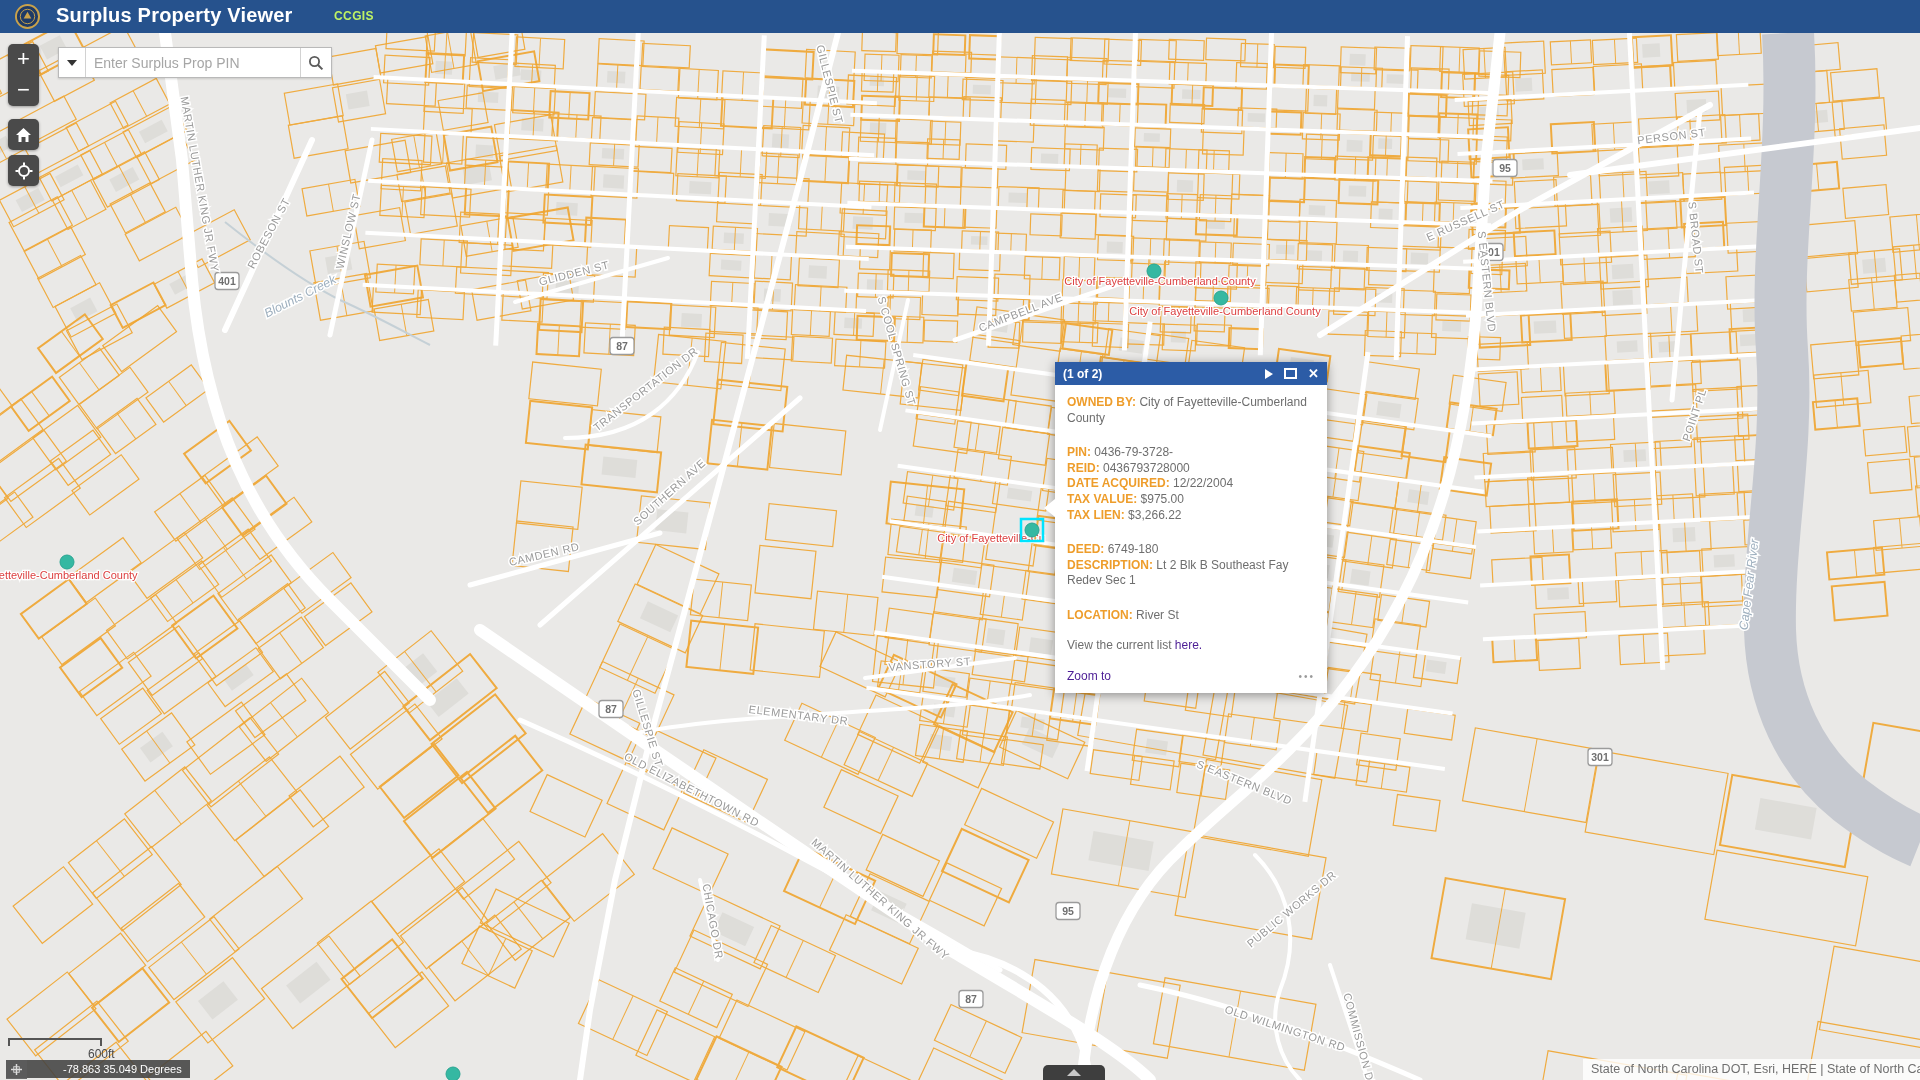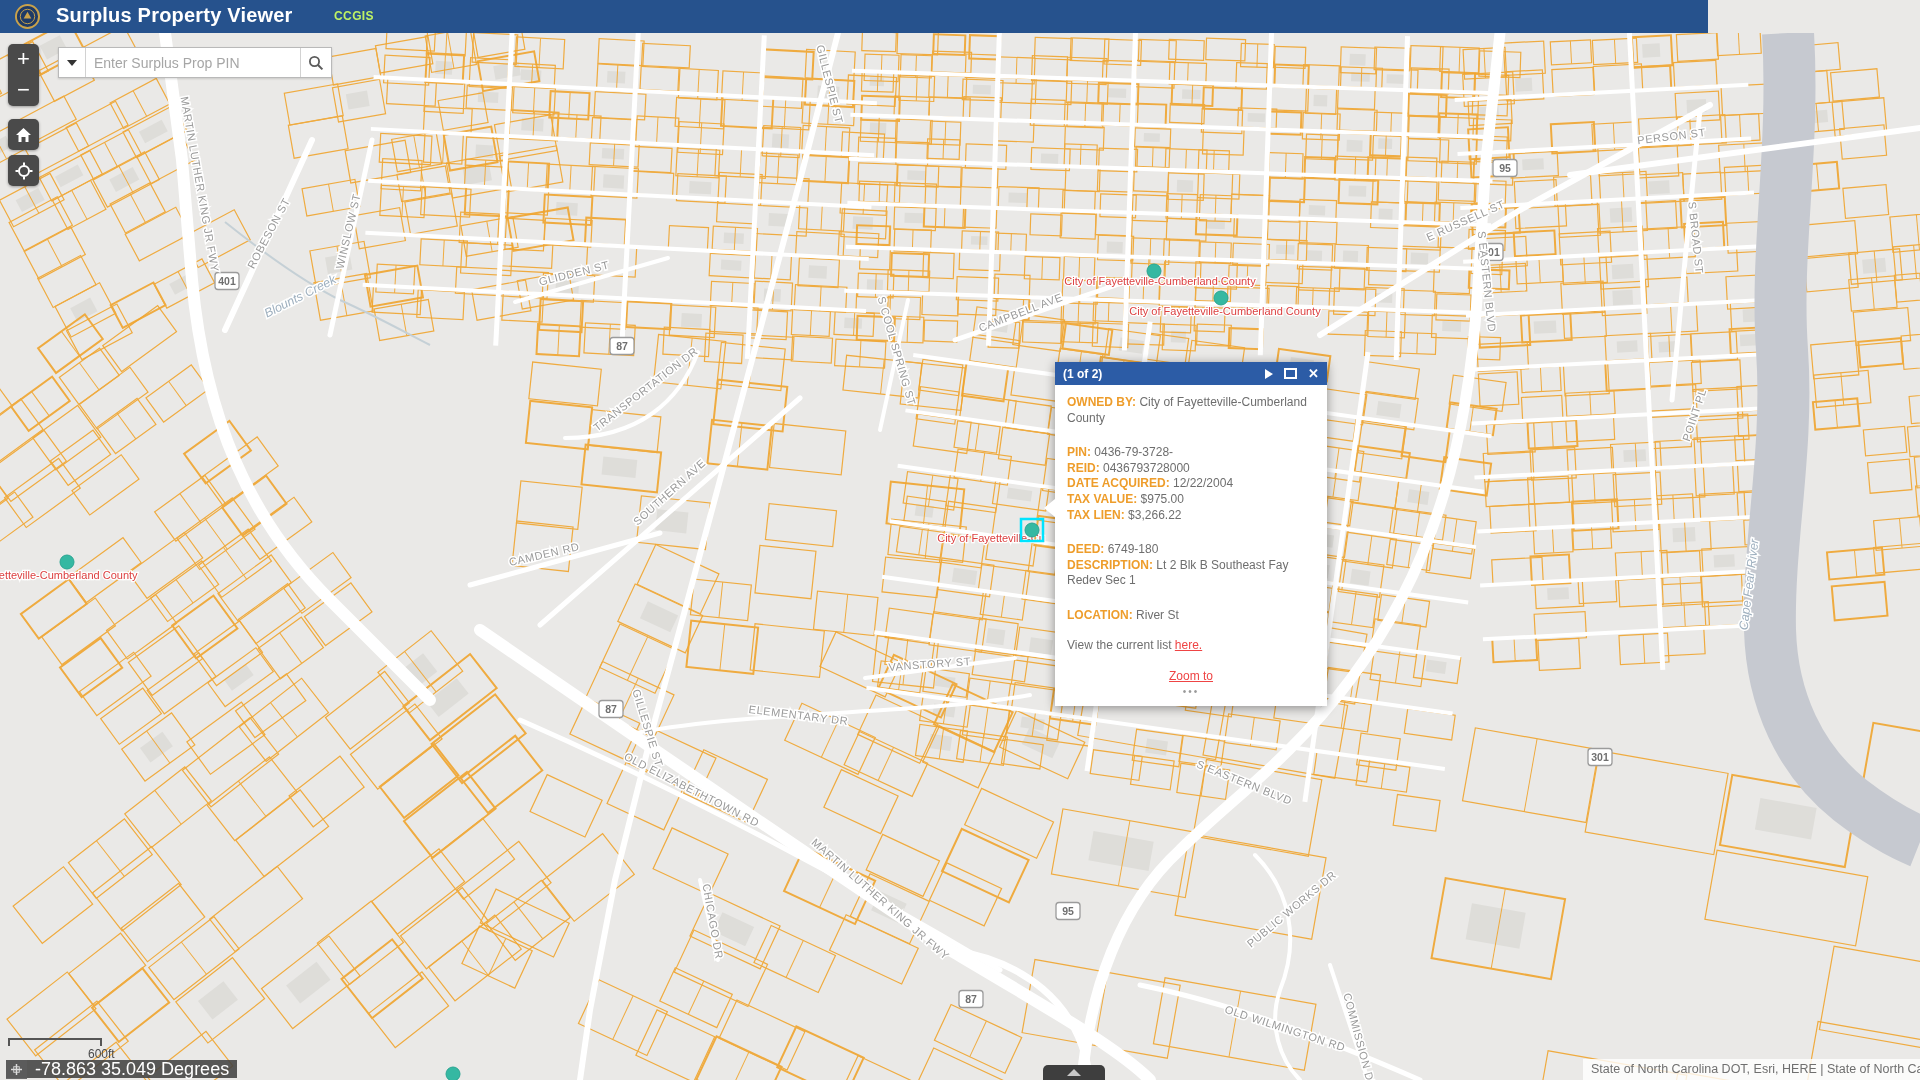--- a/index.html
+++ b/index.html
@@ -1,21 +1,21 @@
 <!DOCTYPE html>
 <html><head>
 <meta charset="utf-8">
 <style>
   html,body{margin:0;padding:0;}
   body{
     width:1920px;height:1080px;overflow:hidden;position:relative;
     font-family:"Liberation Sans", sans-serif;background:#EAE9E7;
   }
   
-  .appbar{position:absolute;left:0;top:0;width:1708px;height:33px;background:#26528D;z-index:10;}
+  .appbar{position:absolute;left:0;top:0;width:1920px;height:33px;background:#26528D;z-index:10;}
   .seal{position:absolute;left:15px;top:4px;width:25px;height:25px;}
   .appbar .title{position:absolute;left:56px;top:4px;color:#FFFFFF;font-size:20px;font-weight:bold;letter-spacing:.2px;}
   .appbar .org{position:absolute;left:334px;top:9px;color:#bef264;font-size:12px;font-weight:bold;letter-spacing:.4px;}
   
   .map{position:absolute;left:0;top:33px;width:1920px;height:1047px;z-index:1;}
   
   .search{position:absolute;left:58px;top:47px;width:272px;height:29px;background:#FFFFFF;
     border:1px solid #B9B9B9;display:flex;align-items:stretch;z-index:20;box-shadow:0 1px 2px rgba(0,0,0,.15);}
   .search .dd{width:26px;display:flex;align-items:center;justify-content:center;border-right:1px solid #D2D2D2;cursor:pointer;}
   .search .dd .caret{width:0;height:0;border-left:5px solid transparent;border-right:5px solid transparent;border-top:6px solid #333;}
@@ -34,30 +34,30 @@
   .popup .hd .sp{flex:1;}
   .popup .hd .ic{margin-left:11px;cursor:pointer;display:flex;align-items:center;}
   .popup .hd .tri{width:0;height:0;border-top:5px solid transparent;border-bottom:5px solid transparent;border-left:8px solid #FFFFFF;}
   .popup .hd .maxi{width:9px;height:7px;border:2px solid #FFFFFF;}
   .popup .hd .x{font-size:13px;font-weight:bold;line-height:1;}
   .popup .bd{background:#FFFFFF;padding:10px 12px 8px 12px;color:#6E6E6E;line-height:1.3;}
   .pf{margin:0;}
   .pf.gap{margin-top:19px;}
   .pl{color:#EE9D2B;font-weight:bold;}
   .note{margin-top:14px;}
-  a.lnk{color:#ef4444;text-decoration:underline;cursor:pointer;text-align:center;}
-  .pfoot{margin-top:16px;display:flex;align-items:center;justify-content:space-between;flex-direction:column;}
+  a.lnk{color:#4c1d95;cursor:pointer;text-align:center;}
+  .pfoot{margin-top:16px;display:flex;align-items:center;justify-content:space-between;}
   .dots{color:#9A9A9A;font-size:10px;letter-spacing:2px;cursor:pointer;}
   .anchor{position:absolute;left:-11px;top:137px;width:0;height:0;
     border-top:9px solid transparent;border-bottom:9px solid transparent;border-right:11px solid #FFFFFF;}
   
   .scalebar{position:absolute;left:8px;top:1038px;z-index:20;color:#4A4A4A;font-size:12px;}
   .scalebar .bar{width:90px;height:6px;border:2px solid #555;border-bottom:none;}
   .scalebar .lbl{margin-left:80px;margin-top:1px;display:inline-block;}
-  .coords{position:absolute;left:6px;top:1060px;height:18px;background:rgba(66,66,66,.88);display:flex;align-items:center;z-index:20;color:#FFFFFF;font-size:18px;}
+  .coords{position:absolute;left:6px;top:1060px;height:18px;background:rgba(66,66,66,.88);display:flex;align-items:center;z-index:20;color:#FFFFFF;font-size:11px;gap:28px;}
   .coords .cic{width:21px;height:19px;background:rgba(92,92,92,.9);display:flex;align-items:center;justify-content:center;cursor:pointer;}
   .coords .ctxt{padding:0 8px;white-space:nowrap;}
   .attrib{position:absolute;left:1583px;top:1059px;width:337px;height:21px;background:rgba(255,255,255,.8);
     color:#6F6F6F;font-size:12.5px;line-height:21px;padding-left:8px;white-space:nowrap;overflow:hidden;z-index:20;}
   .tabtoggle{position:absolute;left:1043px;top:1065px;width:62px;height:15px;background:#3E3E3E;border-radius:5px 5px 0 0;
     display:flex;align-items:center;justify-content:center;z-index:20;cursor:pointer;}
   .tabtoggle .up{width:0;height:0;border-left:7px solid transparent;border-right:7px solid transparent;border-bottom:7px solid #C9C9C9;}
 </style>
 </head>
 <body>

